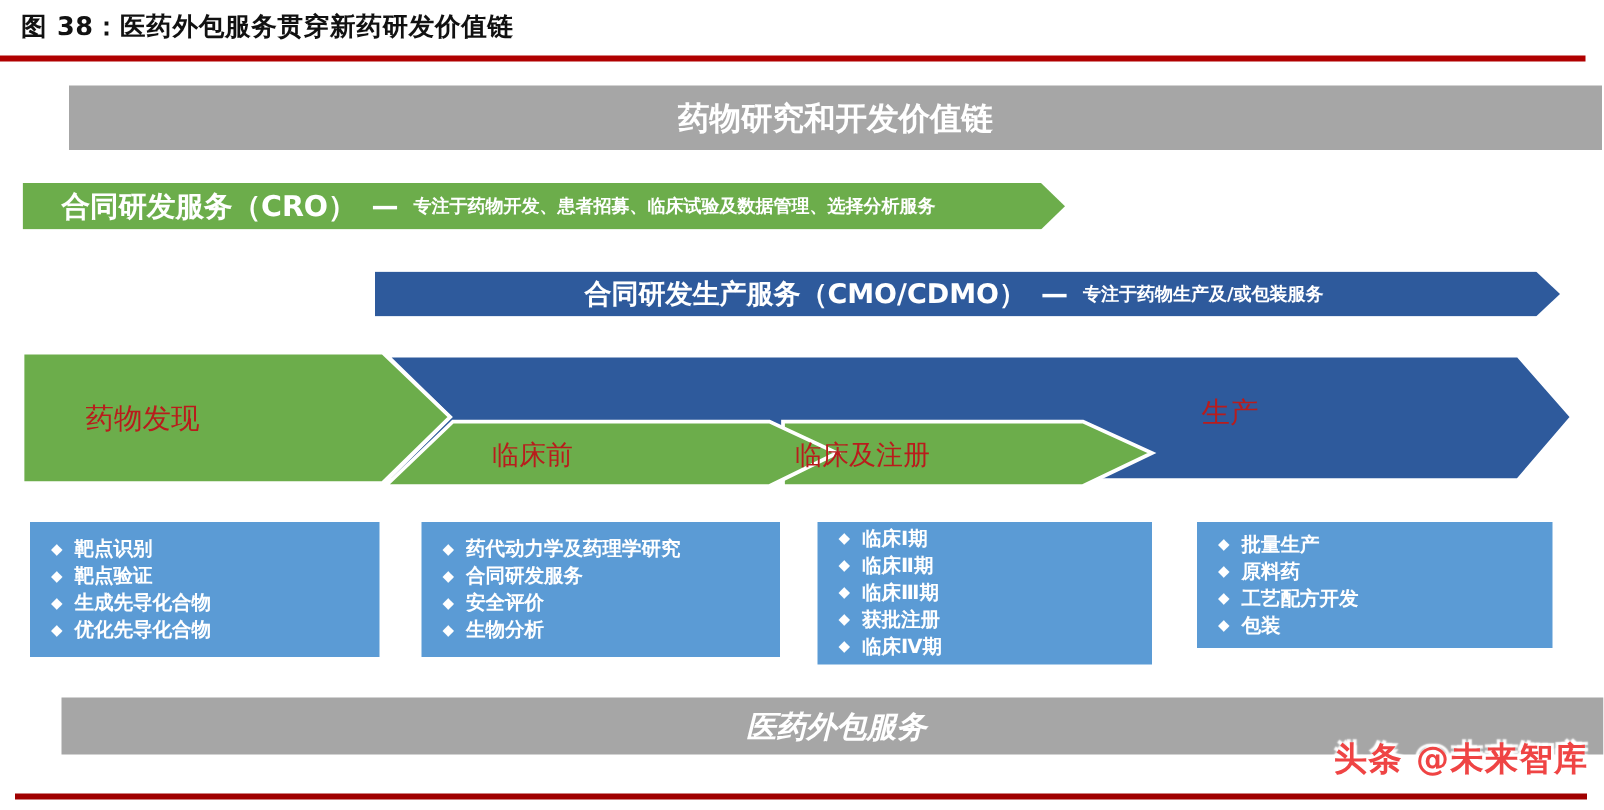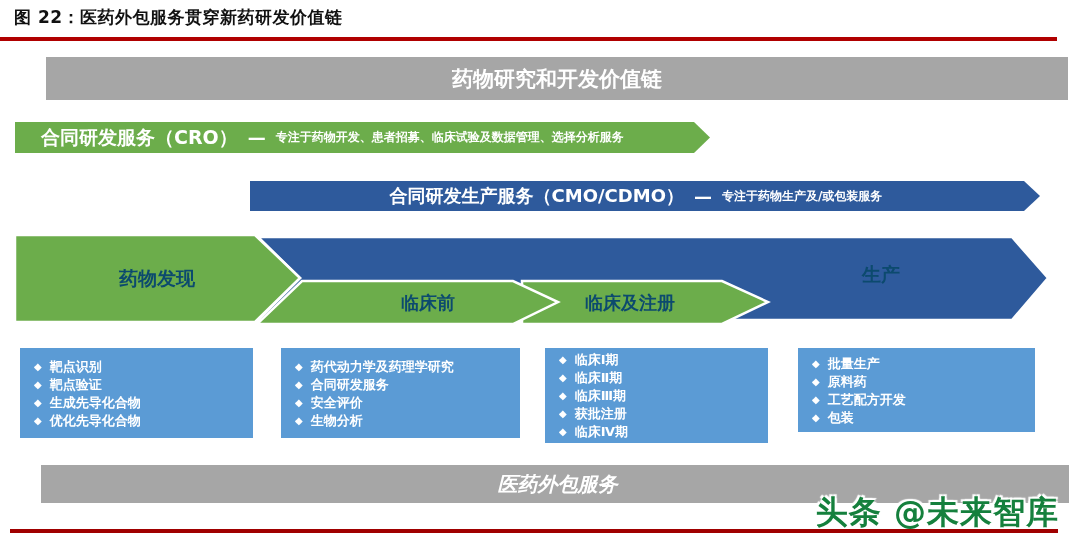--- a/index.html
+++ b/index.html
@@ -26,51 +26,51 @@
   .b-title{font-size:19px;font-weight:bold;white-space:nowrap;}
   .cmo .b-title{font-size:18px;}
   .b-dash{font-size:18px;font-weight:bold;margin:0 10px;}
   .b-desc{font-size:12px;font-weight:bold;white-space:nowrap;}
 
   .arrows{position:absolute;left:0;top:0;width:1069px;height:540px;}
   .p-green{fill:#6cad4b;stroke:#ffffff;stroke-width:2.5;stroke-linejoin:miter;}
   .p-blue{fill:#2e5a9c;stroke:#ffffff;stroke-width:2.5;stroke-linejoin:miter;}
 
   .stage-label{
-    position:absolute;color:#0c4a6e;font-weight:bold;text-align:center;
+    position:absolute;color:#b91c1c;font-weight:normal;text-align:left;
     font-size:19px;white-space:nowrap;
   }
   .lbl-discovery{left:57px;top:266px;width:200px;}
   .lbl-preclinical{left:328px;top:291px;width:200px;font-size:18px;}
   .lbl-clinical{left:530px;top:291px;width:200px;font-size:18px;}
   .lbl-production{left:801px;top:262px;width:160px;}
 
   .vbox{
     position:absolute;background:#5b9bd5;color:#ffffff;display:flex;flex-direction:column;
     justify-content:center;padding-left:14px;box-sizing:border-box;
   }
   .vbox-1{left:20px;top:348px;width:233px;height:90px;}
   .vbox-2{left:281px;top:348px;width:239px;height:90px;}
   .vbox-3{left:545px;top:348px;width:223px;height:95px;}
   .vbox-4{left:798px;top:348px;width:237px;height:84px;}
   .box-item{display:flex;align-items:center;line-height:17px;font-size:13px;font-weight:bold;white-space:nowrap;margin:0.5px 0;}
   .bullet{font-size:10px;margin-right:8px;}
 
   .watermark{
-    position:absolute;right:10px;top:491px;font-size:32px;font-weight:bold;color:#15803d;
+    position:absolute;right:10px;top:491px;font-size:22px;font-weight:bold;color:#ef4444;
     letter-spacing:1px;white-space:nowrap;
     text-shadow:-2px -2px 1px #ffffff, 2px -2px 1px #ffffff, -2px 2px 1px #ffffff, 2px 2px 1px #ffffff, 0 0 3px #ffffff;
   }
 </style>
 </head>
 <body>
 
 <div class="canvas">
 
-  <div class="fig-title">图 22：医药外包服务贯穿新药研发价值链</div>
+  <div class="fig-title">图 38：医药外包服务贯穿新药研发价值链</div>
   <div class="rule rule-top"></div>
 
   <div class="banner gray-banner top-gray">
     <span>药物研究和开发价值链</span>
   </div>
 
   <div class="banner pointed cro">
     <span class="b-title">合同研发服务（CRO）</span>
     <span class="b-dash">—</span>
     <span class="b-desc">专注于药物开发、患者招募、临床试验及数据管理、选择分析服务</span>

